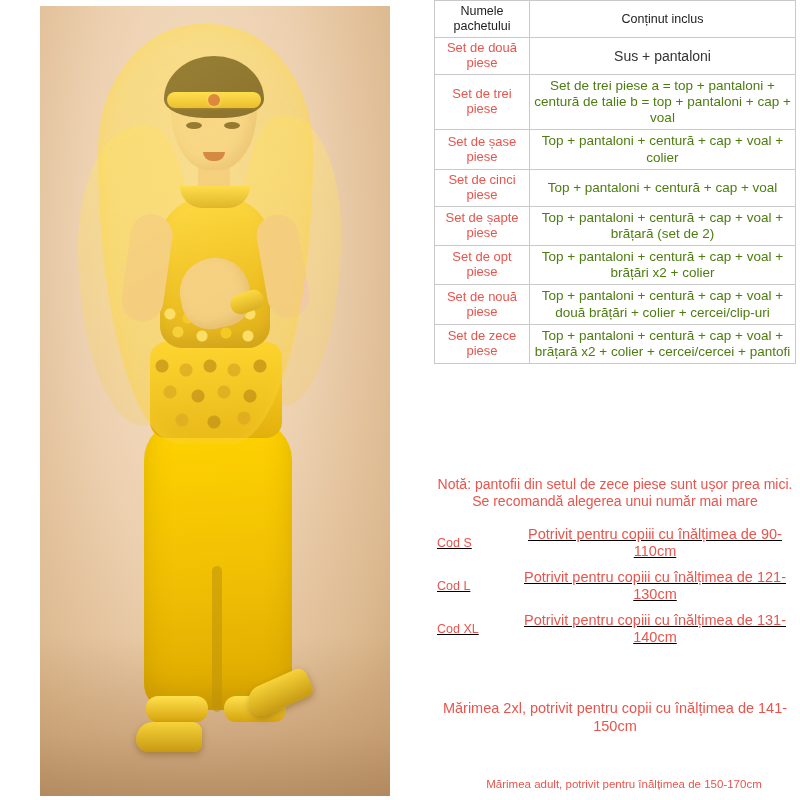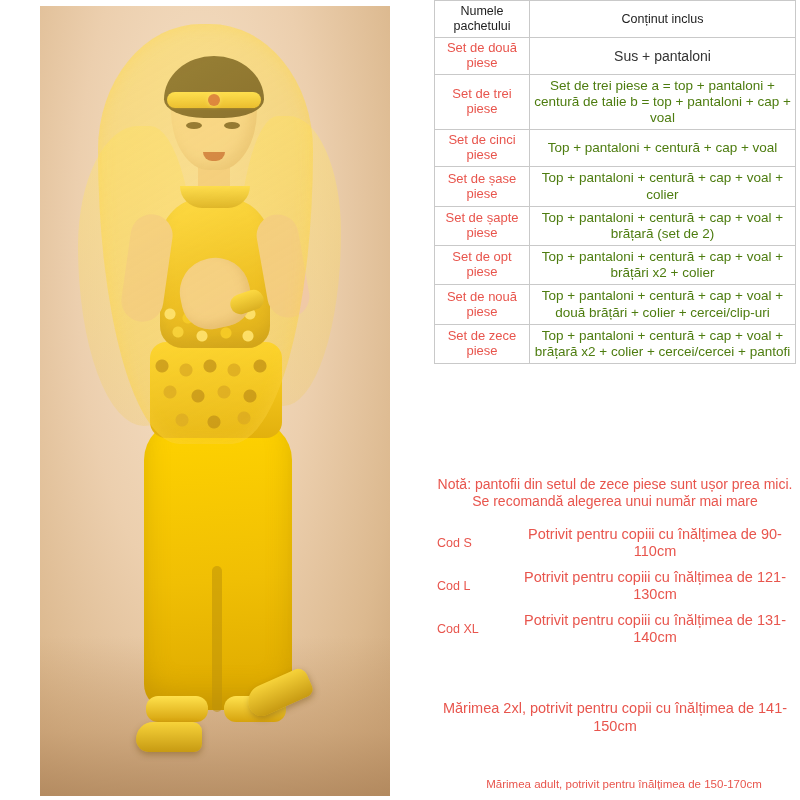--- a/index.html
+++ b/index.html
@@ -300,20 +300,21 @@
   }
 
   
   table.sizes {
     position: absolute;
     left: 4px;
     top: 522px;
     border-collapse: collapse;
     width: 362px;
     table-layout: fixed;
+    text-decoration: underline;
   }
   table.sizes td {
     border: none;
     padding: 4px 3px;
     vertical-align: middle;
   }
   .size-code {
     width: 74px;
     color: #e8554d;
     font-size: 12.5px;
@@ -396,26 +397,26 @@
       </tr>
       <tr>
         <td class="col-name c-red">Set de două piese</td>
         <td class="small-dark">Sus + pantaloni</td>
       </tr>
       <tr>
         <td class="col-name c-red">Set de trei piese</td>
         <td class="c-dark">Set de trei piese a = top + pantaloni + centură de talie b = top + pantaloni + cap + voal</td>
       </tr>
       <tr>
+        <td class="col-name c-red">Set de șase piese</td>
+        <td class="c-dark">Top + pantaloni + centură + cap + voal + colier</td>
+      </tr>
+      <tr>
         <td class="col-name c-red">Set de cinci piese</td>
         <td class="c-dark">Top + pantaloni + centură + cap + voal</td>
-      </tr>
-      <tr>
-        <td class="col-name c-red">Set de șase piese</td>
-        <td class="c-dark">Top + pantaloni + centură + cap + voal + colier</td>
       </tr>
       <tr>
         <td class="col-name c-red">Set de șapte piese</td>
         <td class="c-dark">Top + pantaloni + centură + cap + voal + brățară (set de 2)</td>
       </tr>
       <tr>
         <td class="col-name c-red">Set de opt piese</td>
         <td class="c-dark">Top + pantaloni + centură + cap + voal + brățări x2 + colier</td>
       </tr>
       <tr>

